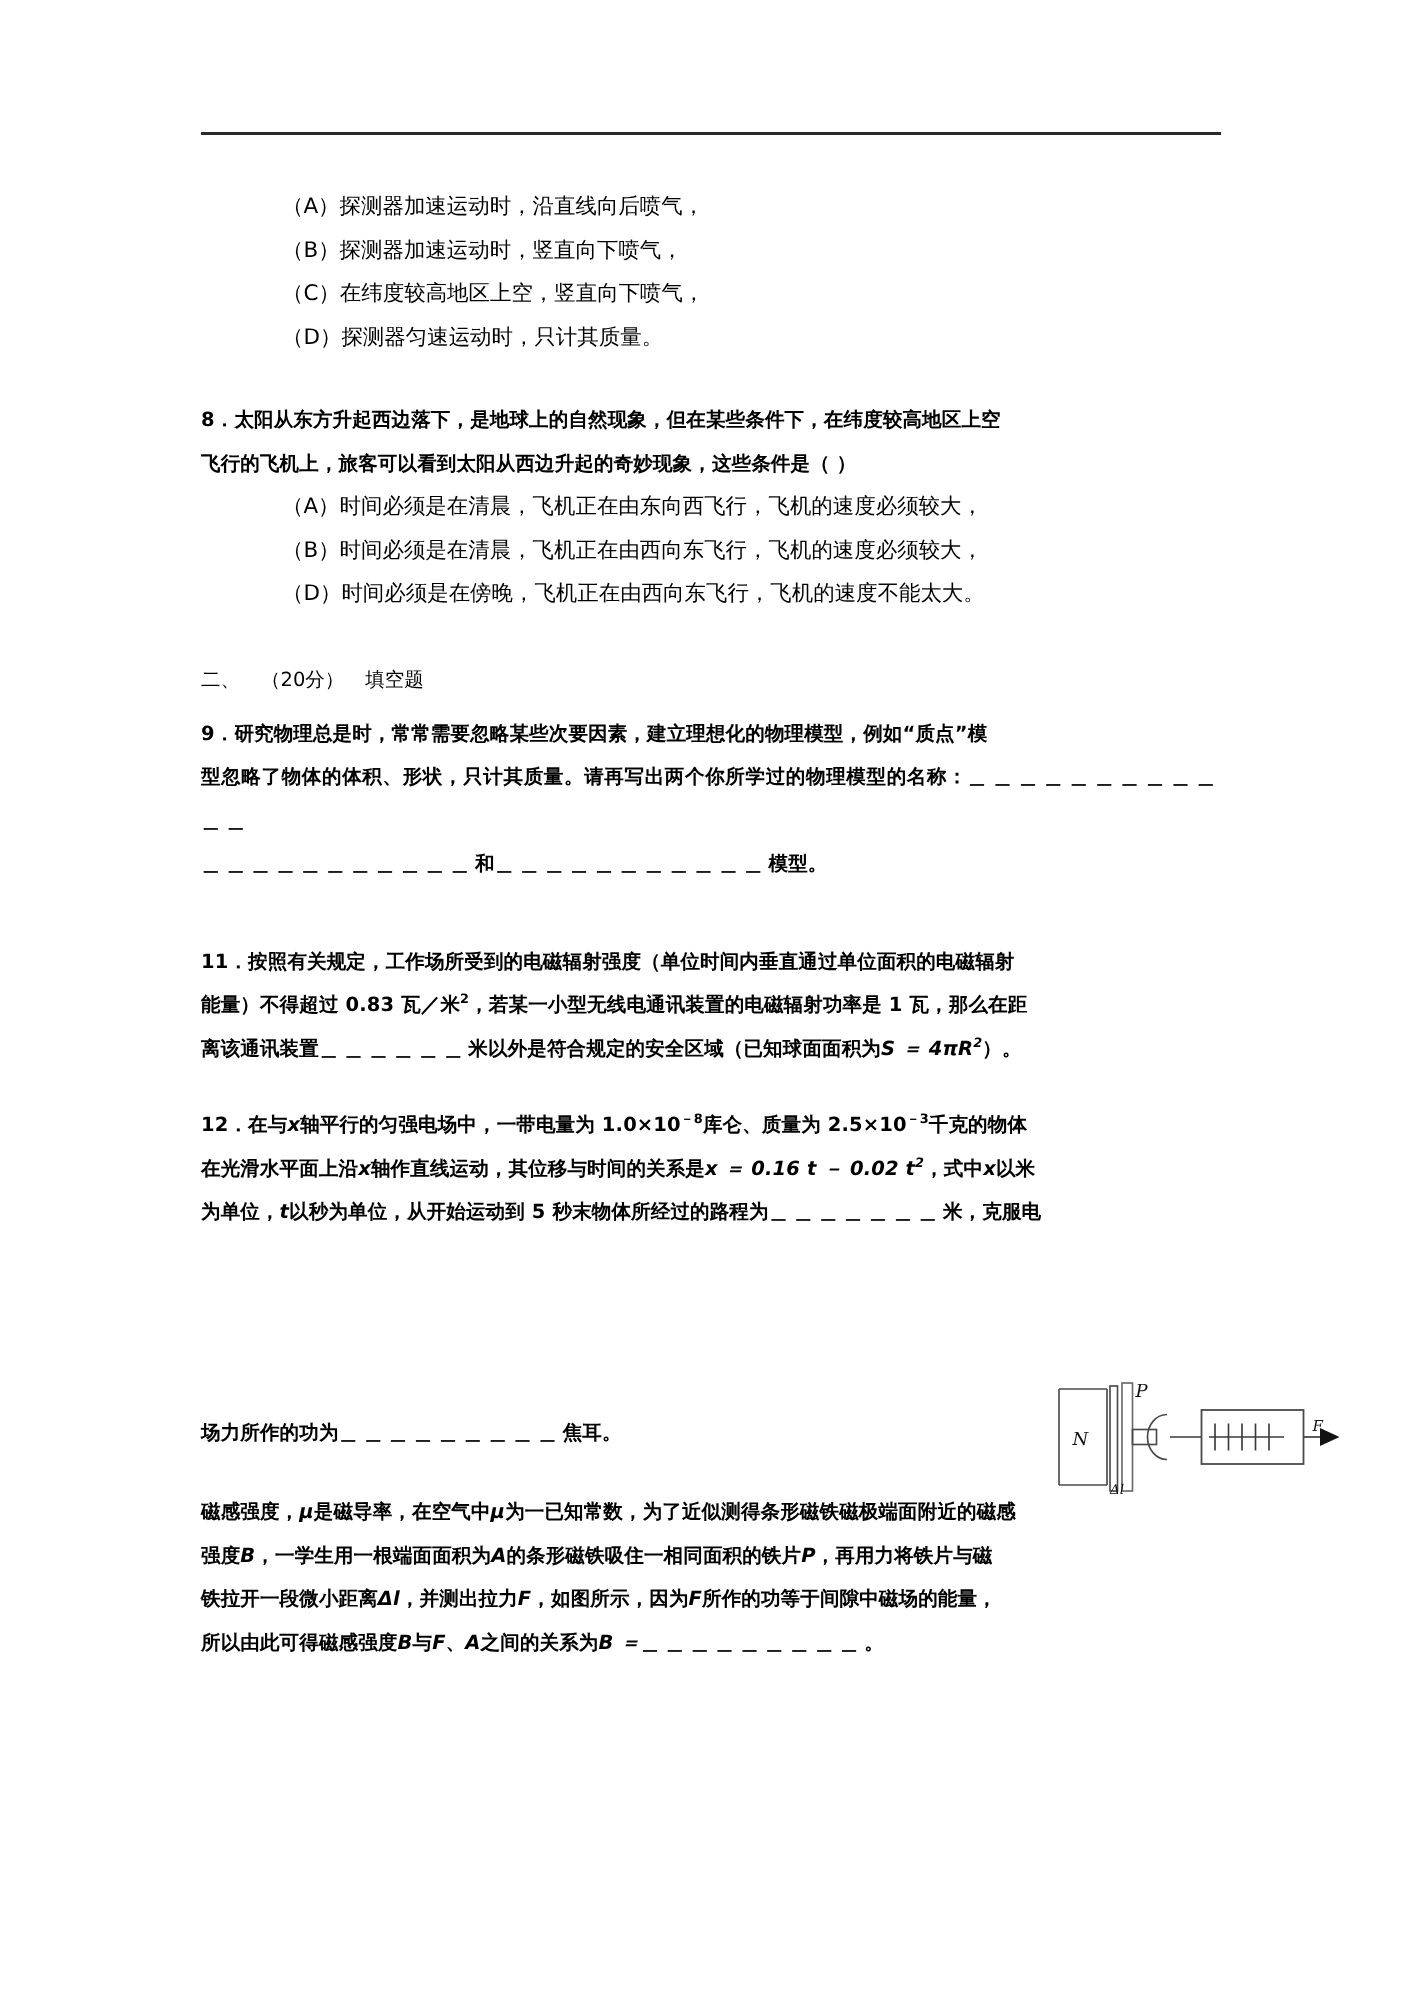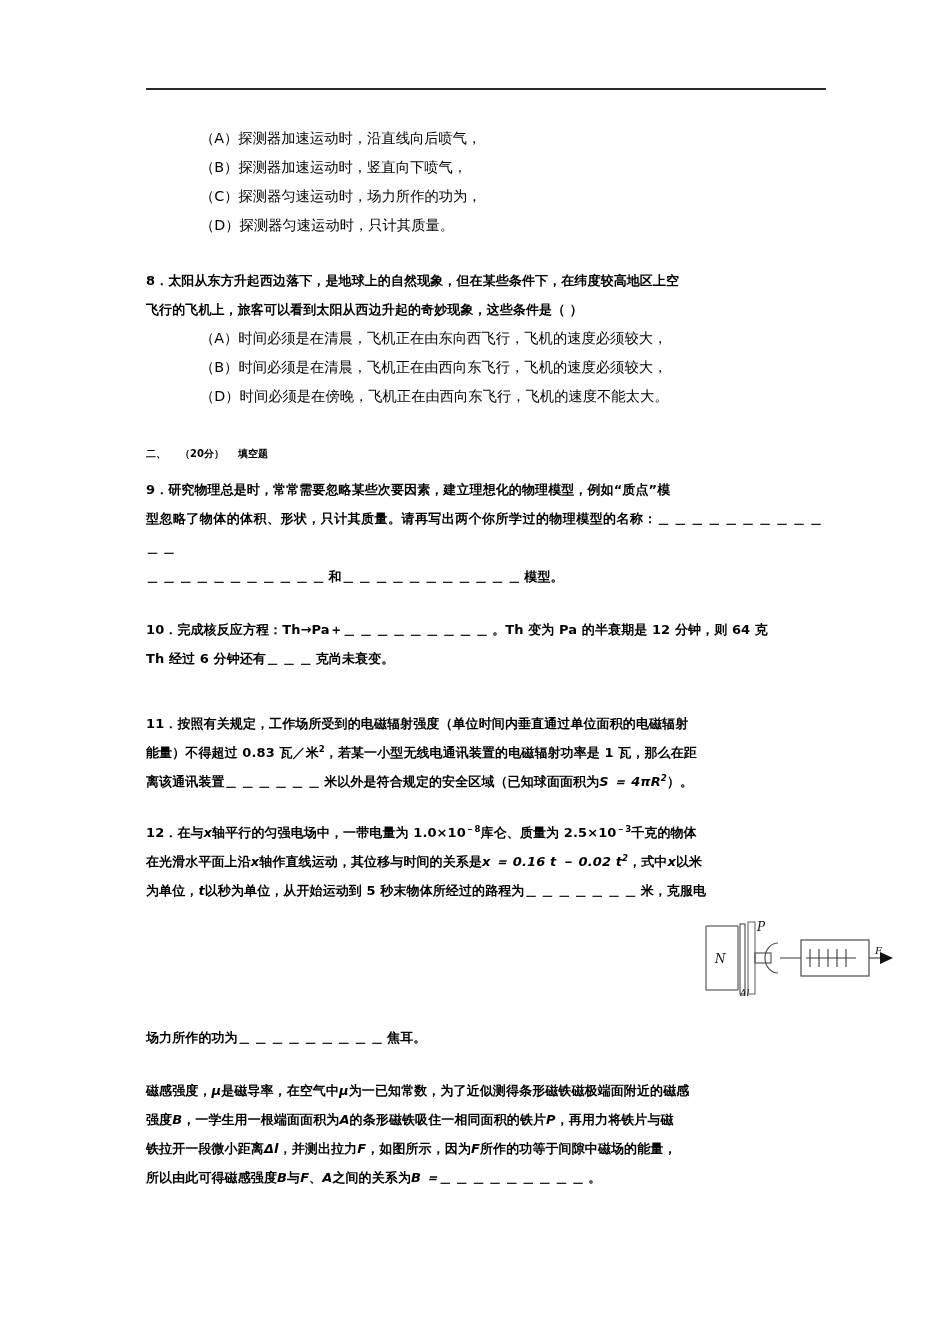--- a/index.html
+++ b/index.html
@@ -16,21 +16,21 @@
     overflow: hidden;
   }
   .page {
     position: absolute;
     left: 0; top: 0;
     width: 950px;
     height: 1344px;
   }
   .content {
     position: absolute;
-    left: 146px;
+    left: 134px;
     top: 88px;
     width: 680px;
   }
   .rule {
     width: 680px;
     height: 0;
     border-top: 2px solid #2b2b2b;
     margin: 0 0 34px 0;
   }
   .q {
@@ -42,22 +42,22 @@
     font-weight: bold;
   }
   .qblock { margin-bottom: 22px; }
   .opt {
     font-size: 14.3px;
     line-height: 29px;
     padding-left: 54px;
     white-space: nowrap;
   }
   .section-head {
-    font-size: 10px;
-    font-weight: bold;
+    font-size: 13px;
+    font-weight: normal;
     line-height: 26px;
     margin: 30px 0 8px 0;
   }
   .section-head .sp { display:inline-block; width: 14px; }
   .it { font-style: italic; }
   sup { font-size: 0.66em; vertical-align: super; line-height: 0; }
   .blank {
     letter-spacing: 3.6px;
     font-family: "DejaVu Sans", "Liberation Sans", sans-serif;
   }
@@ -77,21 +77,21 @@
 
 <div class="page">
 
   <div class="content">
 
     <div class="rule"></div>
 
     <div>
       <div class="opt">（A）探测器加速运动时，沿直线向后喷气，</div>
       <div class="opt">（B）探测器加速运动时，竖直向下喷气，</div>
-      <div class="opt">（C）探测器匀速运动时，场力所作的功为，</div>
+      <div class="opt">（C）在纬度较高地区上空，竖直向下喷气，</div>
       <div class="opt">（D）探测器匀速运动时，只计其质量。</div>
     </div>
 
     <div class="qblock" style="margin-top:26px;">
       <div class="q">
         <span>8．</span><span>太阳从东方升起西边落下，是地球上的自然现象，但在某些条件下，在纬度较高地区上空</span>
       </div>
       <div class="q">飞行的飞机上，旅客可以看到太阳从西边升起的奇妙现象，这些条件是（    ）</div>
       <div class="opt">（A）时间必须是在清晨，飞机正在由东向西飞行，飞机的速度必须较大，</div>
       <div class="opt">（B）时间必须是在清晨，飞机正在由西向东飞行，飞机的速度必须较大，</div>
@@ -107,28 +107,20 @@
         <span>9．</span><span>研究物理总是时，常常需要忽略某些次要因素，建立理想化的物理模型，例如“质点”模</span>
       </div>
       <div class="q">
         <span>型忽略了物体的体积、形状，只计其质量。请再写出两个你所学过的物理模型的名称：</span><span class="blank">＿＿＿＿＿＿＿＿＿＿＿＿</span>
       </div>
       <div class="q">
         <span class="blank">＿＿＿＿＿＿＿＿＿＿＿</span><span>和</span><span class="blank">＿＿＿＿＿＿＿＿＿＿＿</span><span>模型。</span>
       </div>
     </div>
 
-    <div class="qblock" style="margin-top:24px;">
-      <div class="q">
-        <span>10．</span><span>完成核反应方程：Th→Pa＋</span><span class="blank">＿＿＿＿＿＿＿＿＿</span><span>。Th 变为 Pa 的半衰期是 12 分钟，则 64 克</span>
-      </div>
-      <div class="q">
-        <span>Th 经过 6 分钟还有</span><span class="blank">＿＿＿</span><span>克尚未衰变。</span>
-      </div>
-    </div>
 
     <div class="qblock" style="margin-top:36px;">
       <div class="q">
         <span>11．</span><span>按照有关规定，工作场所受到的电磁辐射强度（单位时间内垂直通过单位面积的电磁辐射</span>
       </div>
       <div class="q">
         <span>能量）不得超过 0.83 瓦／米</span><sup>2</sup><span>，若某一小型无线电通讯装置的电磁辐射功率是 1 瓦，那么在距</span>
       </div>
       <div class="q">
         <span>离该通讯装置</span><span class="blank">＿＿＿＿＿＿</span><span>米以外是符合规定的安全区域（已知球面面积为</span><span class="it">S ＝ 4πR</span><sup class="it">2</sup><span>）。</span>

